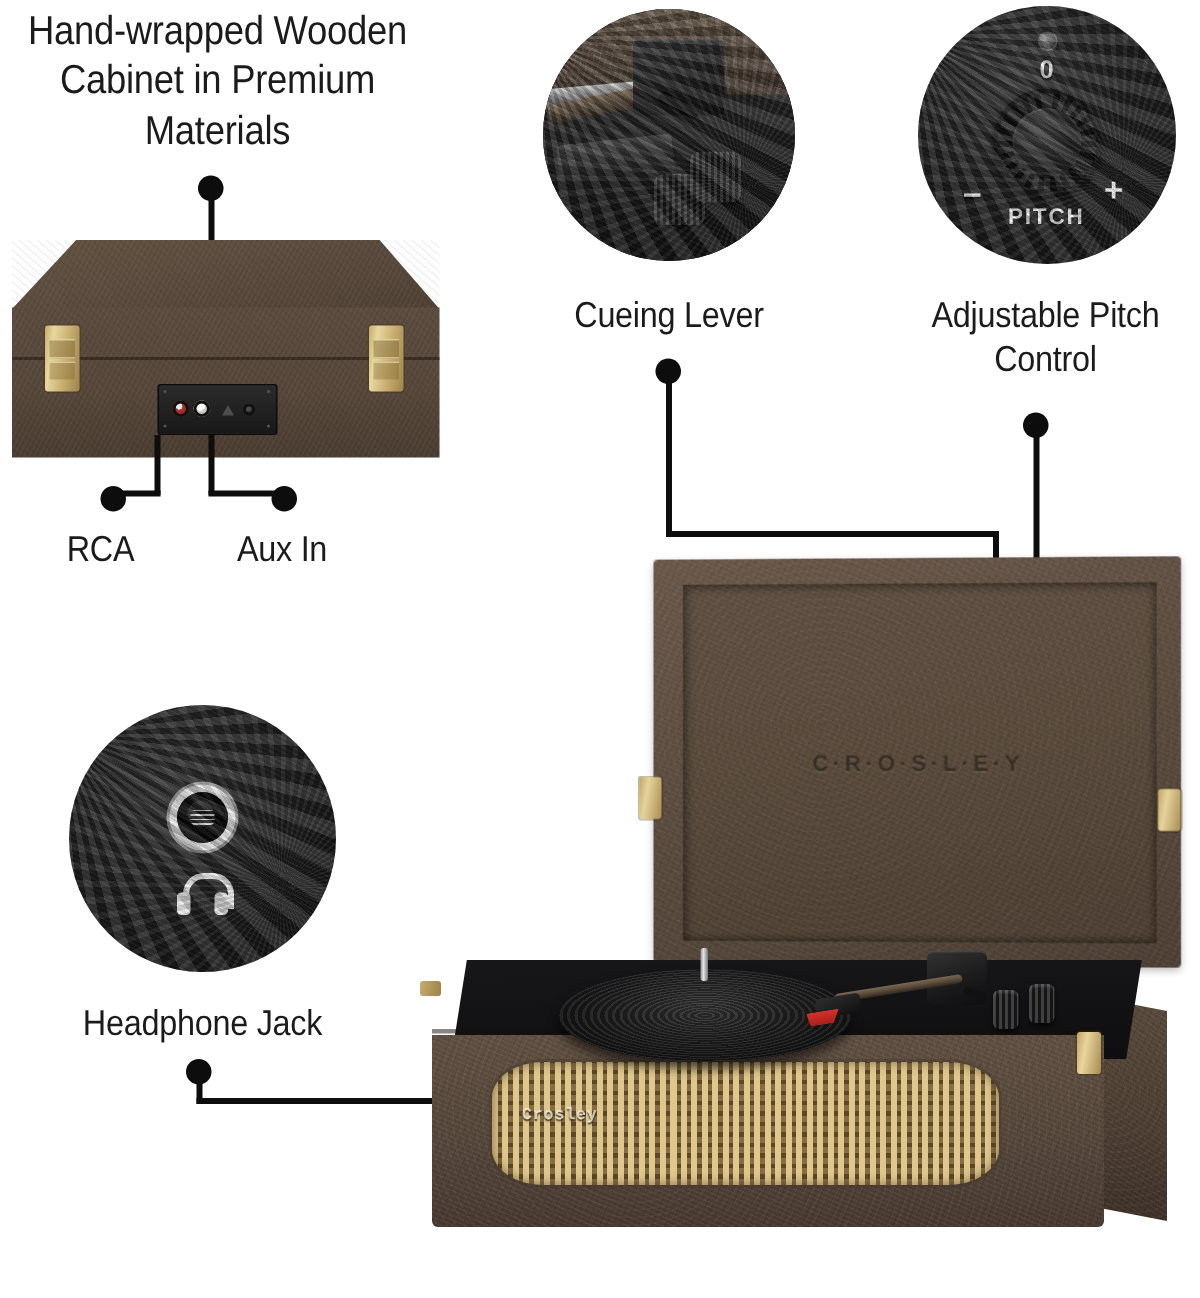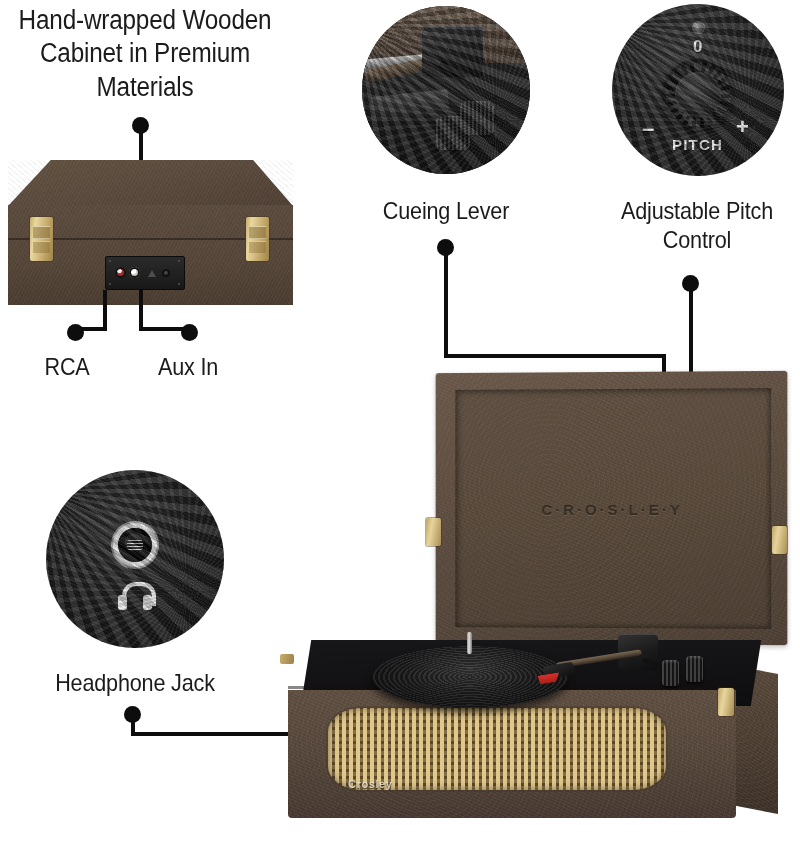--- a/index.html
+++ b/index.html
@@ -416,27 +416,26 @@
     background:
       repeating-linear-gradient(90deg,  #e0c78c 0 4px, rgba(60,44,22,0.55) 4px 7px),
       repeating-linear-gradient(0deg,   #d8bd7e 0 4px, rgba(60,44,22,0.5)  4px 7px),
       #caa861;
     box-shadow: inset 0 0 8px rgba(40,28,12,0.55), 0 0 0 2px rgba(66,52,34,0.35);
     overflow: hidden;
   }
   #grille-badge {
     position: absolute;
     left: 20px; top: 30px;
-    font-family: Liberation Sans, sans-serif;
+    font-family: Liberation Mono, monospace;
     font-size: 11px;
     font-weight: 700;
     letter-spacing: 0.6px;
     color: rgba(245,240,228,0.78);
     text-shadow: 0 1px 1px rgba(40,28,12,0.85);
-    margin-top: 40px;
   }
 
   
   #platter {
     position: absolute;
     left: 86px; top: 278px;
     width: 196px; height: 62px;
     border-radius: 50%;
     background:
       repeating-radial-gradient(ellipse at 50% 50%, rgba(255,255,255,0.055) 0 2px, rgba(0,0,0,0.25) 2px 5px),

